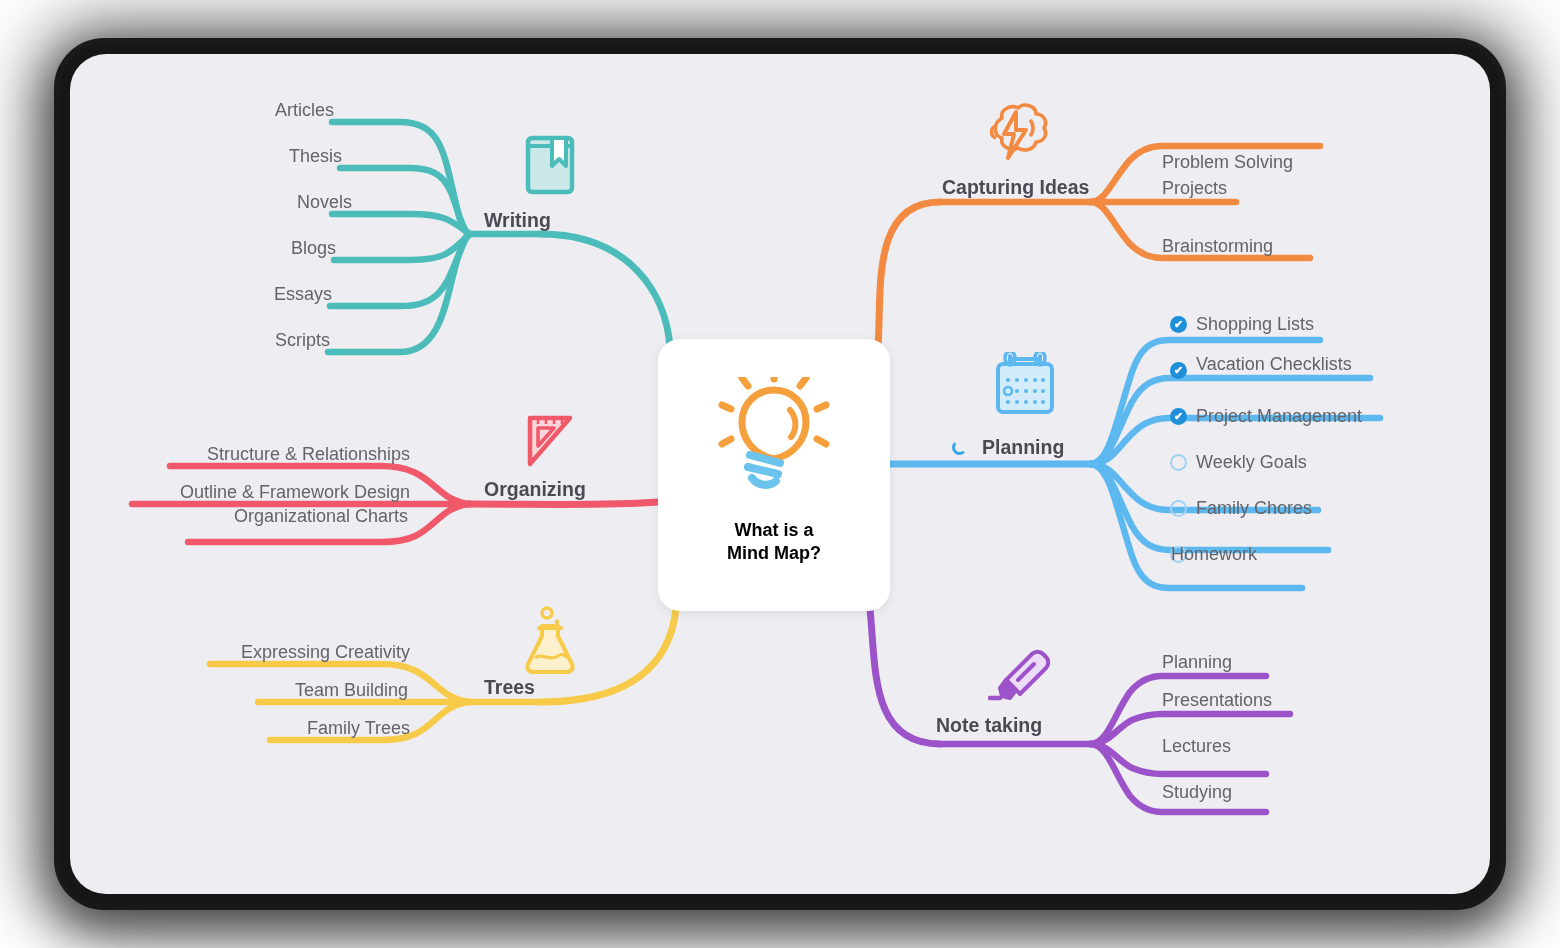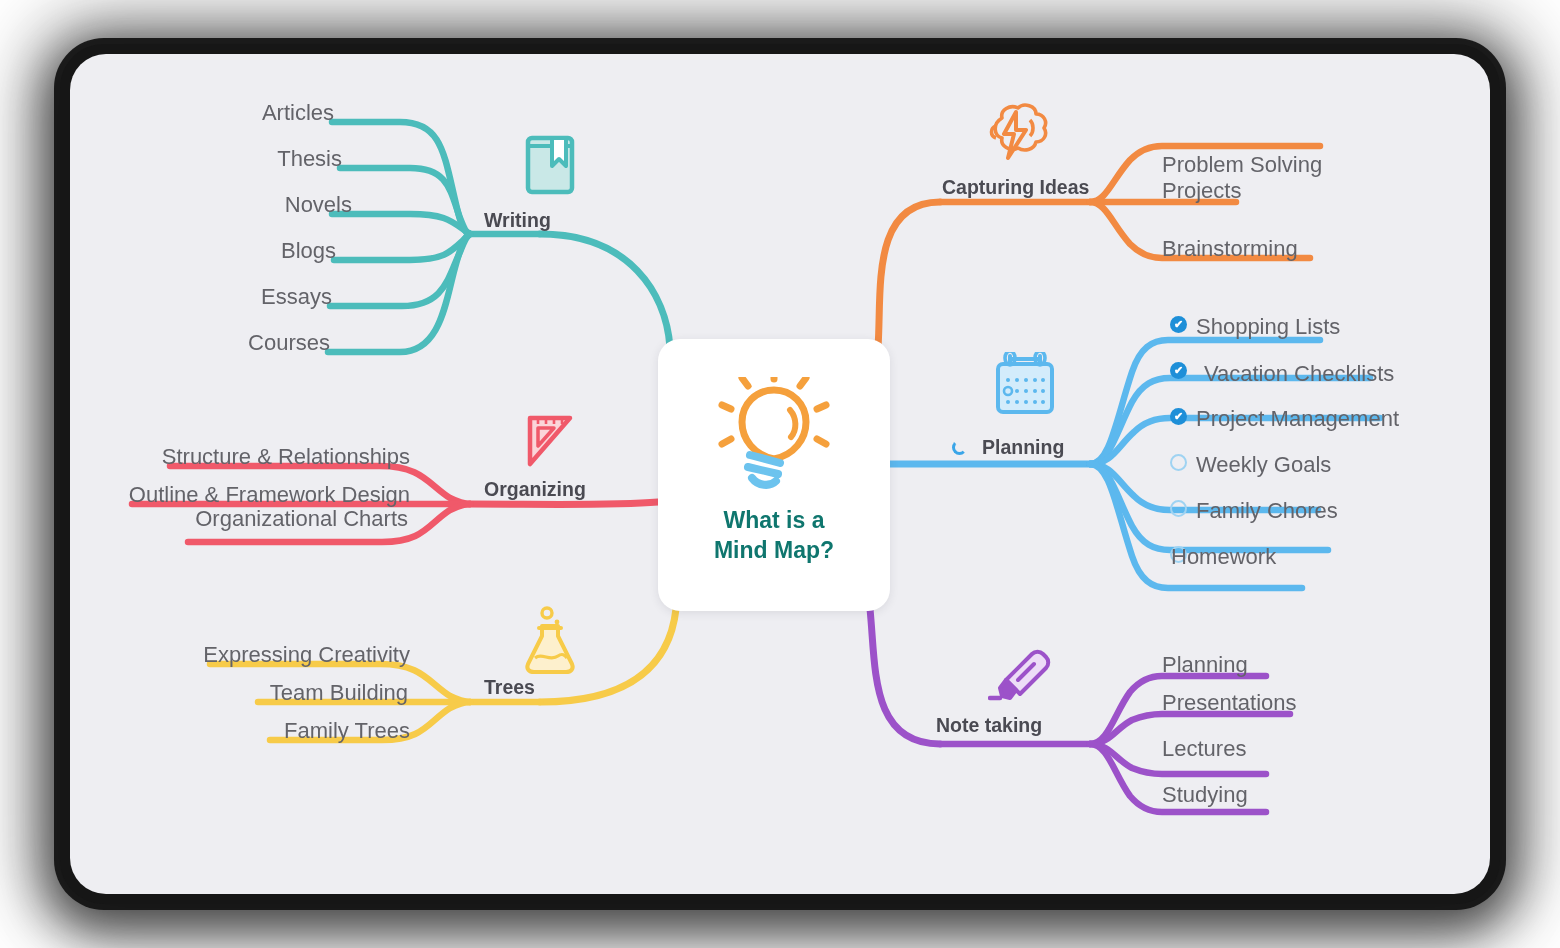--- a/index.html
+++ b/index.html
@@ -64,43 +64,43 @@
     justify-content: flex-start;
     box-sizing: border-box;
     padding-top: 38px;
   }
   .center-title {
     position: absolute;
     bottom: 46px;
     left: 0;
     right: 0;
     text-align: center;
-    font-size: 23px;
+    font-size: 18px;
     font-weight: bold;
-    color: #0f766e;
+    color: #000000;
     line-height: 1.28;
     white-space: pre-line;
   }
 
   
   .branch-label {
     position: absolute;
     font-size: 19.5px;
     font-weight: bold;
     color: #4a4a52;
     white-space: nowrap;
   }
   .branch-icon {
     position: absolute;
   }
 
   
   .leaf {
     position: absolute;
-    font-size: 22px;
+    font-size: 18px;
     color: #636369;
     white-space: nowrap;
   }
   .leaf.right { text-align: left; }
   .leaf.left  { text-align: right; transform: translateX(-100%); }
 
   
   .check {
     position: absolute;
     width: 17px;
@@ -240,21 +240,21 @@
         <path d="M6,14 L50,14" stroke="#4CBCBB" stroke-width="4"></path>
         <path d="M30,6 L30,34 L37,27 L44,34 L44,6 Z" fill="#ffffff" stroke="#4CBCBB" stroke-width="4" stroke-linejoin="round"></path>
       </svg>
     </span>
     <div class="branch-label" style="left:414px;top:155px;">Writing</div>
     <div class="leaf left" style="left:264px;top:46px;">Articles</div>
     <div class="leaf left" style="left:272px;top:92px;">Thesis</div>
     <div class="leaf left" style="left:264px;top:138px;margin-left:18px;">Novels</div>
     <div class="leaf left" style="left:266px;top:184px;">Blogs</div>
     <div class="leaf left" style="left:262px;top:230px;">Essays</div>
-    <div class="leaf left" style="left:260px;top:276px;">Courses</div>
+    <div class="leaf left" style="left:260px;top:276px;">Scripts</div>
 
     <span class="branch-icon" style="left:450px;top:358px;">
       <svg width="58" height="62" viewBox="0 0 58 62">
         <path d="M10,6 L50,6 L10,52 Z" fill="#fbd5d9" stroke="#F0596A" stroke-width="4.5" stroke-linejoin="round"></path>
         <path d="M18,16 L34,16 L18,34 Z" fill="none" stroke="#F0596A" stroke-width="3.5" stroke-linejoin="round"></path>
         <g stroke="#F0596A" stroke-width="2.6">
           <line x1="18" y1="6" x2="18" y2="12"></line>
           <line x1="26" y1="6" x2="26" y2="12"></line>
           <line x1="34" y1="6" x2="34" y2="12"></line>
           <line x1="42" y1="6" x2="42" y2="12"></line>
@@ -320,21 +320,21 @@
         <circle cx="18" cy="39" r="4" fill="none" stroke="#5CB8EE" stroke-width="2.6"></circle>
       </svg>
     </span>
     <span class="progress-dot" style="left:882px;top:386px;"></span>
     <div class="branch-label" style="left:912px;top:382px;">Planning</div>
 
     <span class="check done" style="left:1100px;top:262px;">✔</span>
     <div class="leaf right" style="left:1126px;top:260px;">Shopping Lists</div>
 
     <span class="check done" style="left:1100px;top:308px;">✔</span>
-    <div class="leaf right" style="left:1126px;top:307px;margin-left:8px;">Vacation Checklists</div>
+    <div class="leaf right" style="left:1126px;top:300px;">Vacation Checklists</div>
 
     <span class="check done" style="left:1100px;top:354px;">✔</span>
     <div class="leaf right" style="left:1126px;top:352px;">Project Management</div>
 
     <span class="check todo" style="left:1100px;top:400px;"></span>
     <div class="leaf right" style="left:1126px;top:398px;">Weekly Goals</div>
 
     <span class="check todo" style="left:1100px;top:446px;"></span>
     <div class="leaf right" style="left:1126px;top:444px;">Family Chores</div>
 

